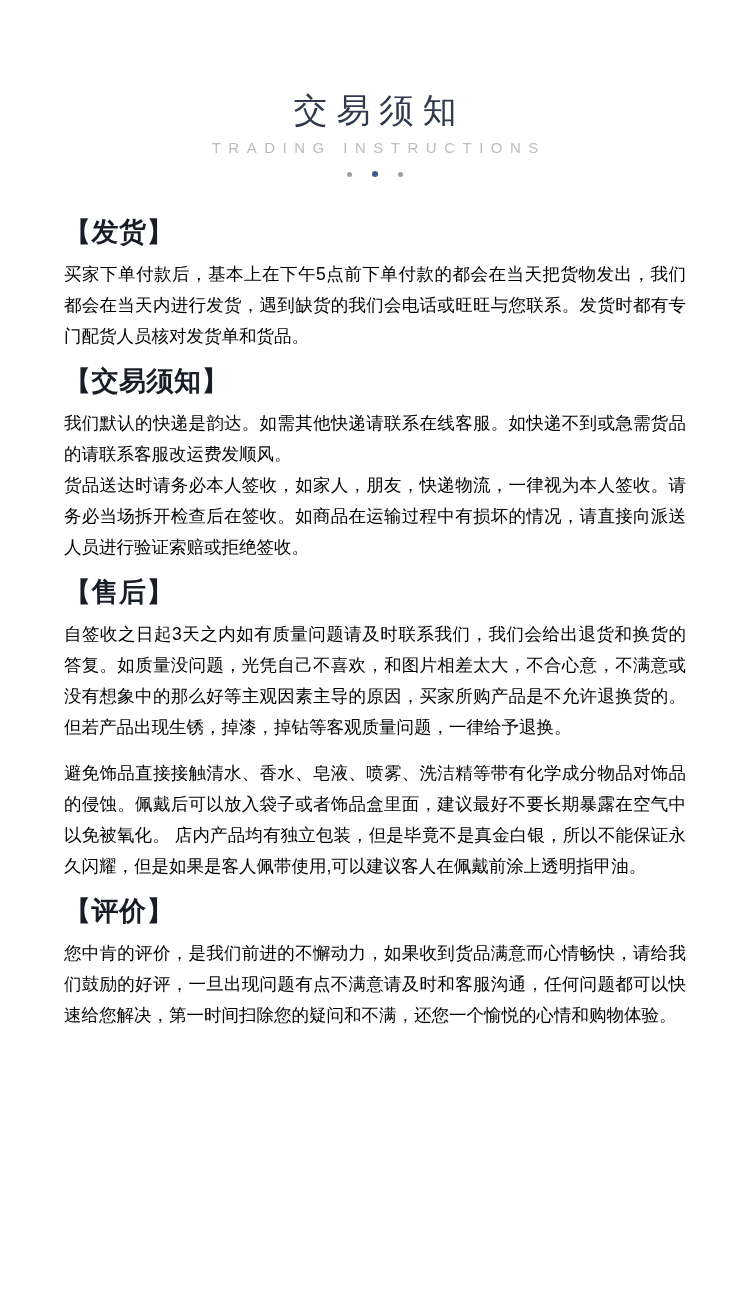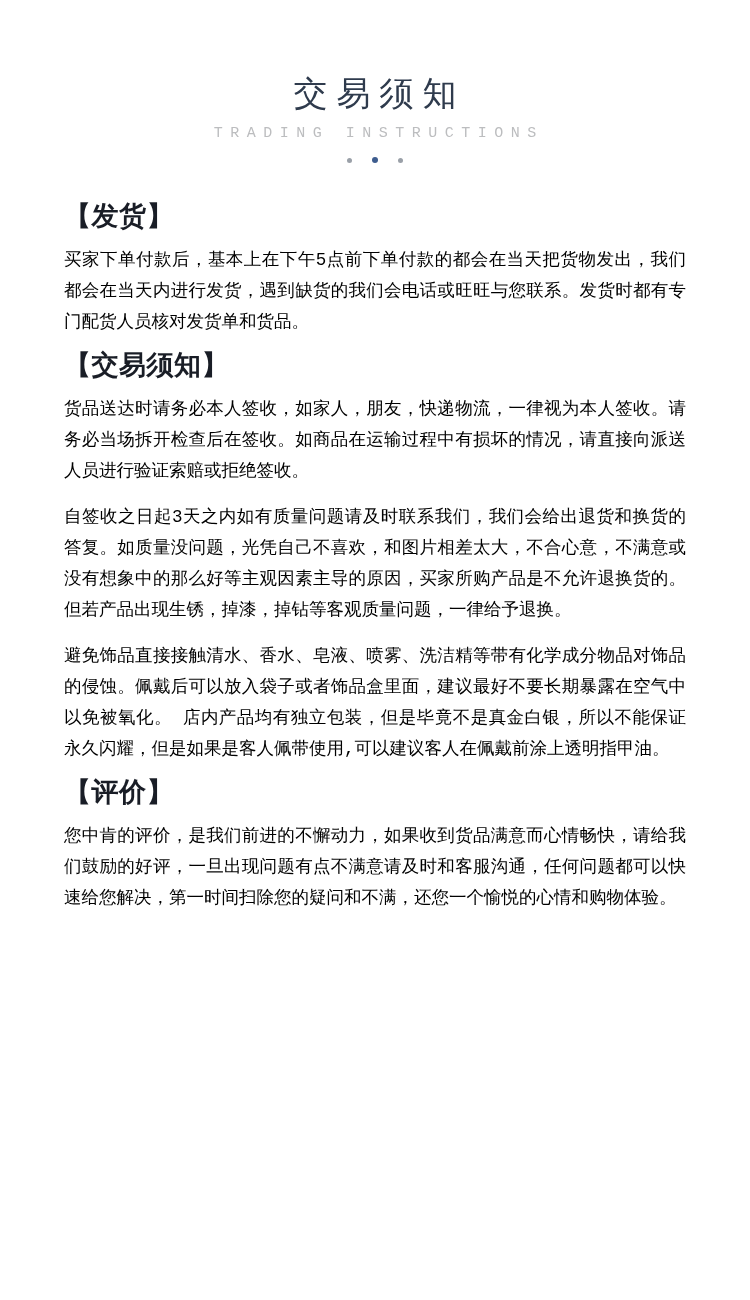--- a/index.html
+++ b/index.html
@@ -4,24 +4,24 @@
 <style>
   html, body {
     margin: 0;
     padding: 0;
     background: #ffffff;
   }
   .page {
     position: relative;
     width: 750px;
     height: 1024px;
-    margin: 4px auto;
+    margin: 18px auto;
     background: #ffffff;
     overflow: hidden;
-    font-family: Liberation Mono, monospace;
+    font-family: Liberation Sans, sans-serif;
   }
   .title-block {
     padding-top: 72px;
     text-align: center;
   }
   .main-title {
     font-size: 34px;
     line-height: 40px;
     font-weight: 400;
     color: #2f3b4d;
@@ -96,23 +96,25 @@
   </div>
 
   <div class="content" id="sections-root">
 
   <div class="section">
         <h2>【发货】</h2>
         <p>买家下单付款后，基本上在下午5点前下单付款的都会在当天把货物发出，我们都会在当天内进行发货，遇到缺货的我们会电话或旺旺与您联系。发货时都有专门配货人员核对发货单和货品。</p>
       </div>
       <div class="section">
         <h2>【交易须知】</h2>
+        <p>我们默认的快递是韵达。如需其他快递请联系在线客服。如快递不到或急需货品的请联系客服改运费发顺风。</p>
         <p>货品送达时请务必本人签收，如家人，朋友，快递物流，一律视为本人签收。请务必当场拆开检查后在签收。如商品在运输过程中有损坏的情况，请直接向派送人员进行验证索赔或拒绝签收。</p>
       </div>
       <div class="section">
+        <h2>【售后】</h2>
         <p>自签收之日起3天之内如有质量问题请及时联系我们，我们会给出退货和换货的答复。如质量没问题，光凭自己不喜欢，和图片相差太大，不合心意，不满意或没有想象中的那么好等主观因素主导的原因，买家所购产品是不允许退换货的。但若产品出现生锈，掉漆，掉钻等客观质量问题，一律给予退换。</p>
       </div>
       <div class="section">
         <p>避免饰品直接接触清水、香水、皂液、喷雾、洗洁精等带有化学成分物品对饰品的侵蚀。佩戴后可以放入袋子或者饰品盒里面，建议最好不要长期暴露在空气中以免被氧化。 店内产品均有独立包装，但是毕竟不是真金白银，所以不能保证永久闪耀，但是如果是客人佩带使用,可以建议客人在佩戴前涂上透明指甲油。</p>
       </div>
       <div class="section">
         <h2>【评价】</h2>
         <p>您中肯的评价，是我们前进的不懈动力，如果收到货品满意而心情畅快，请给我们鼓励的好评，一旦出现问题有点不满意请及时和客服沟通，任何问题都可以快速给您解决，第一时间扫除您的疑问和不满，还您一个愉悦的心情和购物体验。</p>
       </div>
     </div>

